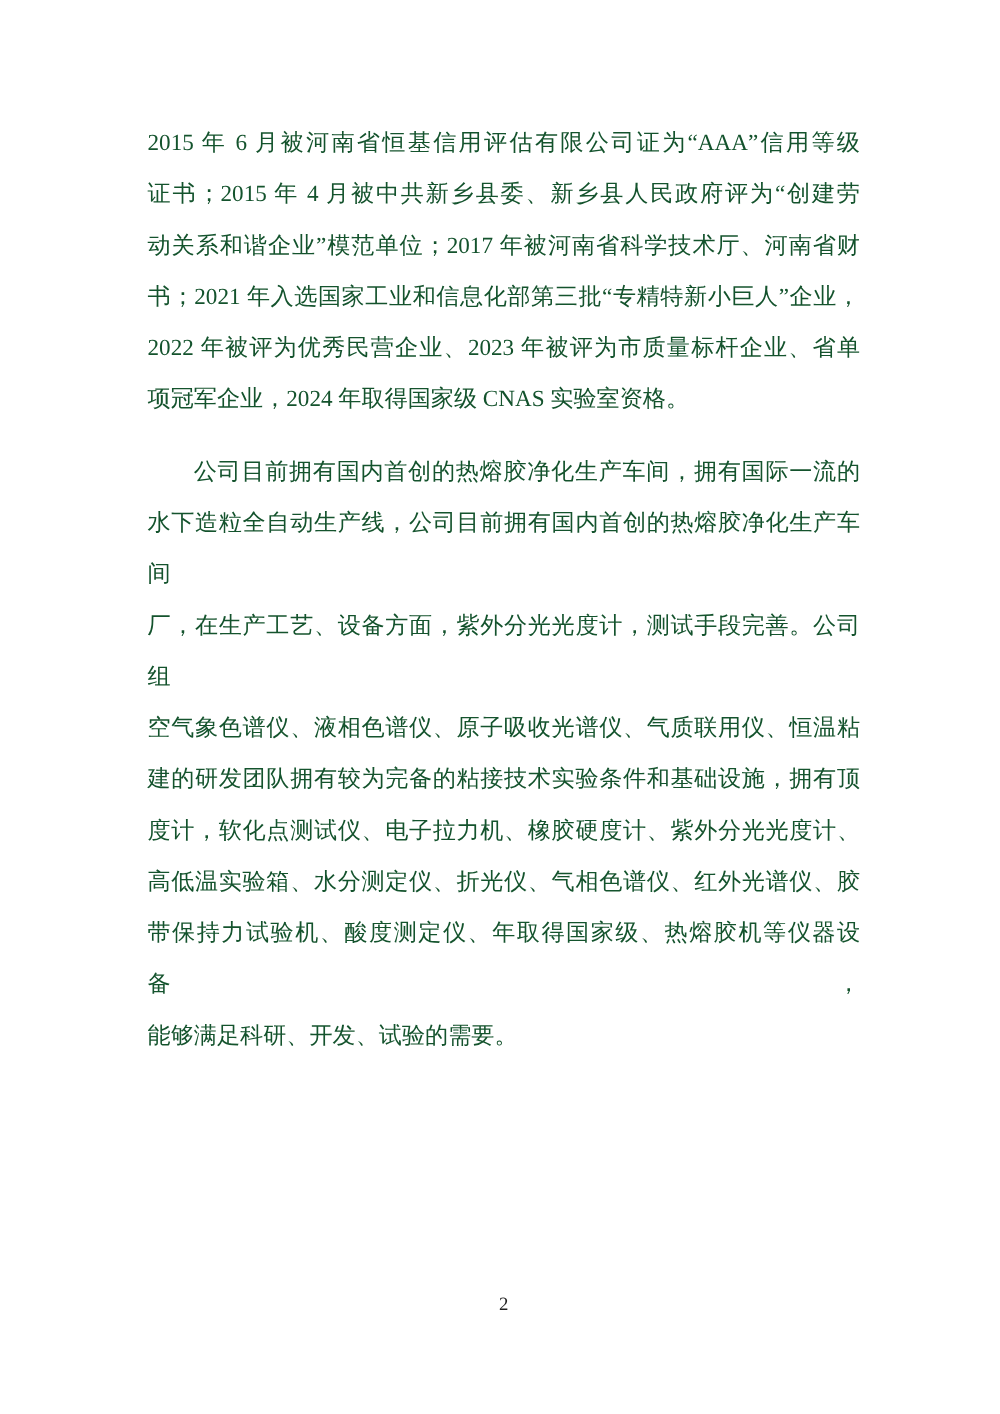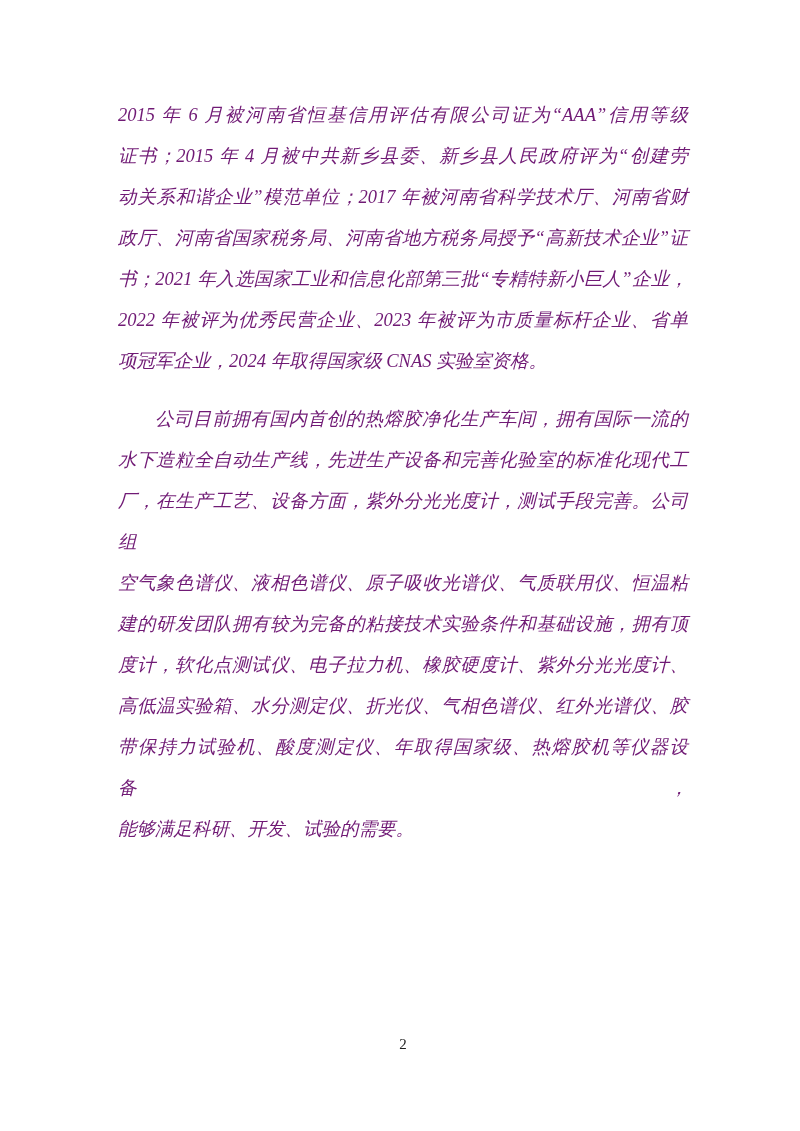--- a/index.html
+++ b/index.html
@@ -19,24 +19,23 @@
     width: 800px;
     height: 1131px;
     background: #ffffff;
     overflow: hidden;
   }
   .text-block {
     position: absolute;
     left: 118px;
     top: 95px;
     width: 570px;
-    color: #701a75;
+    color: #14532d;
     font-size: 18.5px;
     line-height: 41px;
-    font-style: italic;
   }
   .paragraph + .paragraph {
     margin-top: 17px;
   }
   .line {
     text-align: justify;
     text-align-last: justify;
     white-space: normal;
   }
   .line.natural {
@@ -58,28 +57,27 @@
 </style>
 </head>
 <body>
 
 <div class="page">
   <div class="text-block">
       <div class="paragraph">
         <div class="line">2015 年 6 月被河南省恒基信用评估有限公司证为“AAA”信用等级</div>
         <div class="line">证书；2015 年 4 月被中共新乡县委、新乡县人民政府评为“创建劳</div>
         <div class="line">动关系和谐企业”模范单位；2017 年被河南省科学技术厅、河南省财</div>
-        <div class="line">政厅、河南省国家税务局、河南省地方税务局授予“高新技术企业”证</div>
         <div class="line">书；2021 年入选国家工业和信息化部第三批“专精特新小巨人”企业，</div>
         <div class="line">2022 年被评为优秀民营企业、2023 年被评为市质量标杆企业、省单</div>
         <div class="line natural">项冠军企业，2024 年取得国家级 CNAS 实验室资格。</div>
       </div>
       <div class="paragraph">
         <div class="line indent">公司目前拥有国内首创的热熔胶净化生产车间，拥有国际一流的</div>
-        <div class="line">水下造粒全自动生产线，先进生产设备和完善化验室的标准化现代工</div>
+        <div class="line">水下造粒全自动生产线，公司目前拥有国内首创的热熔胶净化生产车间</div>
         <div class="line">厂，在生产工艺、设备方面，紫外分光光度计，测试手段完善。公司组</div>
         <div class="line">空气象色谱仪、液相色谱仪、原子吸收光谱仪、气质联用仪、恒温粘</div>
         <div class="line">建的研发团队拥有较为完备的粘接技术实验条件和基础设施，拥有顶</div>
         <div class="line">度计，软化点测试仪、电子拉力机、橡胶硬度计、紫外分光光度计、</div>
         <div class="line">高低温实验箱、水分测定仪、折光仪、气相色谱仪、红外光谱仪、胶</div>
         <div class="line">带保持力试验机、酸度测定仪、年取得国家级、热熔胶机等仪器设备，</div>
         <div class="line natural">能够满足科研、开发、试验的需要。</div>
       </div>
     </div>
   <div class="footer">2</div>

